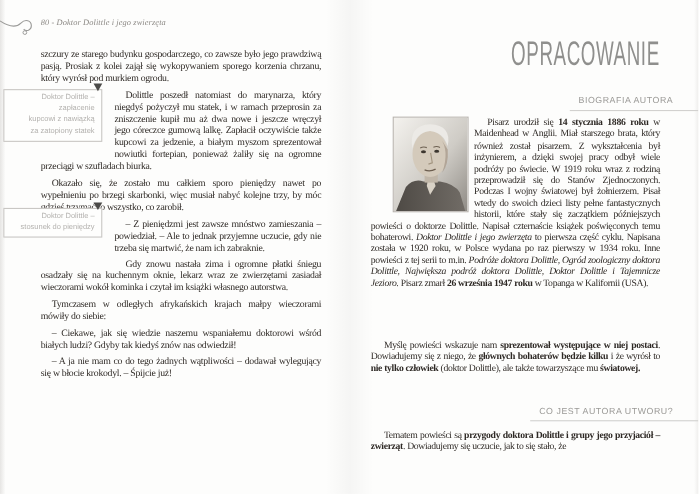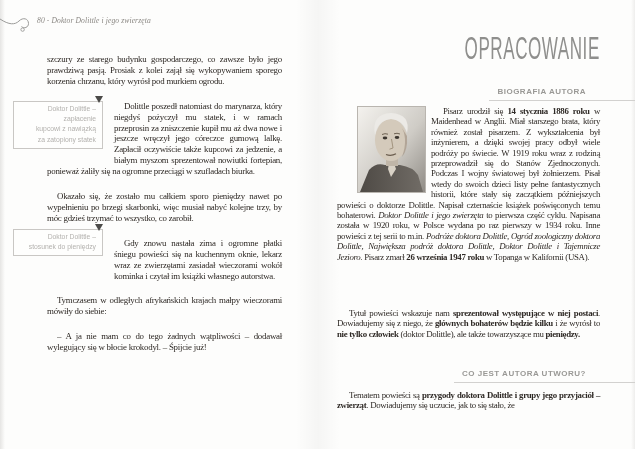--- a/index.html
+++ b/index.html
@@ -30,21 +30,21 @@
   .flourish{position:absolute;left:0;top:3px;width:34px;height:22px;}
   .running-header{
     position:absolute;left:37px;top:6px;
     font-style:italic;font-size:7.6px;letter-spacing:.1px;color:#8b8884;
   }
   .lp-body{
     position:absolute;left:33px;top:40px;width:263px;
     font-size:8.9px;line-height:10.9px;letter-spacing:-.25px;
     text-align:justify;color:var(--body-text);
   }
-  .para{margin:14px;text-indent:10px;}
+  .para{margin:4px;text-indent:10px;}
   .para.cont{text-indent:0;}
   .margin-note{
     float:left;box-sizing:border-box;width:90px;
     margin:0 11px 12px -34px;
     padding:2px 6px 3px 4px;
     border:1px solid var(--note-border);
     background:#fefefd;
     font-family:"Liberation Sans",sans-serif;
     font-size:6.8px;line-height:10.3px;letter-spacing:0;
     color:var(--note-text);text-align:right;text-indent:0;
@@ -60,24 +60,24 @@
   
   .rp-title{
     position:absolute;top:31px;right:35px;
     font-family:"Liberation Sans",sans-serif;font-size:31px;font-weight:400;
     letter-spacing:1px;color:var(--heading-gray);
     transform:scaleX(.55);transform-origin:100% 50%;
     white-space:nowrap;
   }
   .sec-head{
     position:absolute;right:0;
-    padding:0 49px 4px 8px;
+    padding:0 23px 4px 8px;
     border-bottom:1px solid var(--rule-gray);
     font-family:"Liberation Sans",sans-serif;font-size:8px;letter-spacing:.5px;
-    color:var(--muted-gray);white-space:nowrap;font-weight:bold;
+    color:var(--muted-gray);white-space:nowrap;
   }
   .rp-para{
     position:absolute;left:20px;width:263px;
     font-size:8.8px;line-height:10.4px;letter-spacing:-.3px;
     text-align:justify;color:var(--body-text);text-indent:12px;
   }
   .photo-float{
     float:left;width:67px;height:85px;
     margin:1px 6px 6px 21px;
     outline:1px solid #b9b5af;
@@ -113,26 +113,30 @@
         <span><span>Dolittle poszedł natomiast do marynarza, który niegdyś pożyczył mu statek, i w ramach przeprosin za zniszczenie kupił mu aż dwa nowe i jeszcze wręczył jego córeczce gumową lalkę. Zapłacił oczywiście także kupcowi za jedzenie, a białym myszom sprezentował nowiutki fortepian, ponieważ żaliły się na ogromne przeciągi w szufladach biurka.</span></span>
       </div>
       <div class="para">
         <span><span>Okazało się, że zostało mu całkiem sporo pieniędzy nawet po wypełnieniu po brzegi skarbonki, więc musiał nabyć kolejne trzy, by móc gdzieś trzymać to wszystko, co zarobił.</span></span>
       </div>
       <div class="para">
         <div class="margin-note mn2">
           <span class="note-marker"></span>
           <span class="mn-text">Doktor Dolittle –<br>stosunek do pieniędzy</span>
         </div>
+        <span><span>– Z pieniędzmi jest zawsze mnóstwo zamieszania – powiedział. – Ale to jednak przyjemne uczucie, gdy nie trzeba się martwić, że nam ich zabraknie.</span></span>
       </div>
       <div class="para">
-        <span><span>Gdy znowu nastała zima i ogromne płatki śniegu powieści się na kuchennym oknie, lekarz wraz ze zwierzętami zasiadał wieczorami wokół kominka i czytał im książki własnego autorstwa.</span></span>
+        <span><span>Gdy znowu nastała zima i ogromne płatki śniegu osadzały się na kuchennym oknie, lekarz wraz ze zwierzętami zasiadał wieczorami wokół kominka i czytał im książki własnego autorstwa.</span></span>
       </div>
       <div class="para">
         <span><span>Tymczasem w odległych afrykańskich krajach małpy wieczorami mówiły do siebie:</span></span>
+      </div>
+      <div class="para">
+        <span><span>– Ciekawe, jak się wiedzie naszemu wspaniałemu doktorowi wśród białych ludzi? Gdyby tak kiedyś znów nas odwiedził!</span></span>
       </div>
       <div class="para">
         <span><span>– A ja nie mam co do tego żadnych wątpliwości – dodawał wylegujący się w błocie krokodyl. – Śpijcie już!</span></span>
       </div>
     </div>
   </div>
 
   <div class="page page-right">
 
     <div class="rp-title">OPRACOWANIE</div>
@@ -168,21 +172,21 @@
           <path d="M36 26.8 Q39 25.6 42 27" fill="none" stroke="#6e6253" stroke-width="1"></path>
           <path d="M33.5 32 L35 41 L31.5 42.2" fill="none" stroke="#a2947f" stroke-width="1"></path>
           <path d="M28 47.5 Q33 49.5 38 46.8" fill="none" stroke="#6b5d4e" stroke-width="1.2"></path>
         </svg>
       </div>
       <span><span>Pisarz urodził się </span><span class="b">14 stycznia 1886 roku</span><span> w Maidenhead w Anglii. Miał starszego brata, który również został pisarzem. Z wykształcenia był inżynierem, a dzięki swojej pracy odbył wiele podróży po świecie. W 1919 roku wraz z rodziną przeprowadził się do Stanów Zjednoczonych. Podczas I wojny światowej był żołnierzem. Pisał wtedy do swoich dzieci listy pełne fantastycznych historii, które stały się zaczątkiem późniejszych powieści o doktorze Dolittle. Napisał czternaście książek poświęconych temu bohaterowi. </span><span class="i">Doktor Dolittle i jego zwierzęta</span><span> to pierwsza część cyklu. Napisana została w 1920 roku, w Polsce wydana po raz pierwszy w 1934 roku. Inne powieści z tej serii to m.in. </span><span class="i">Podróże doktora Dolittle, Ogród zoologiczny doktora Dolittle, Największa podróż doktora Dolittle, Doktor Dolittle i Tajemnicze Jezioro.</span><span> Pisarz zmarł </span><span class="b">26 września 1947 roku</span><span> w Topanga w Kalifornii (USA).</span></span>
     </div>
 
 
     <div class="rp-para" style="top:308px">
-      <span><span>Tytuł powieści wskazuje nam </span><span class="b">sprezentował występujące w niej postaci</span><span>. Dowiadujemy się z niego, że </span><span class="b">głównych bohaterów będzie kilku</span><span> i że wyrósł to </span><span class="b">nie tylko człowiek</span><span> (doktor Dolittle), ale także towarzyszące mu </span><span class="b">pieniędzy.</span></span>
+      <span><span>Myślę powieści wskazuje nam </span><span class="b">sprezentował występujące w niej postaci</span><span>. Dowiadujemy się z niego, że </span><span class="b">głównych bohaterów będzie kilku</span><span> i że wyrósł to </span><span class="b">nie tylko człowiek</span><span> (doktor Dolittle), ale także towarzyszące mu </span><span class="b">światowej.</span></span>
     </div>
 
     <div class="sec-head" style="top:369px">
       <span>CO JEST AUTORA UTWORU?</span>
     </div>
 
     <div class="rp-para" style="top:390px">
       <span><span>Tematem powieści są </span><span class="b">przygody doktora Dolittle i grupy jego przyjaciół – zwierząt</span><span>. Dowiadujemy się uczucie, jak to się stało, że</span></span>
     </div>
 

